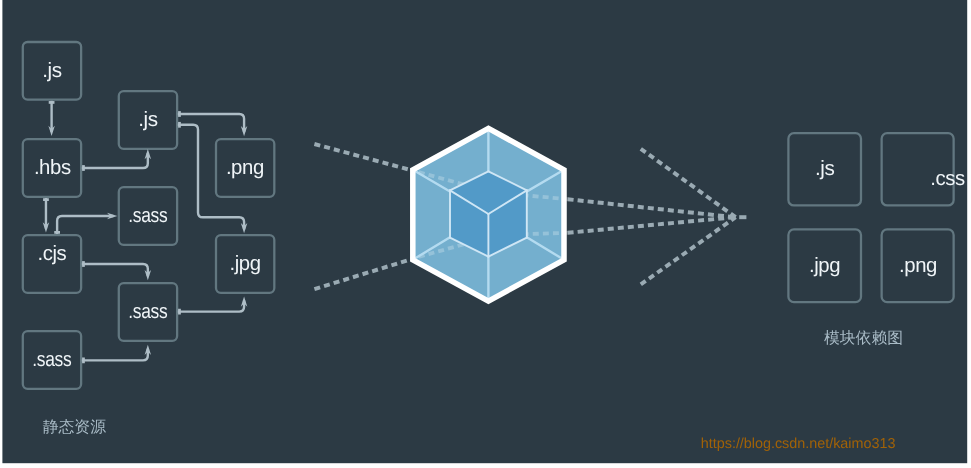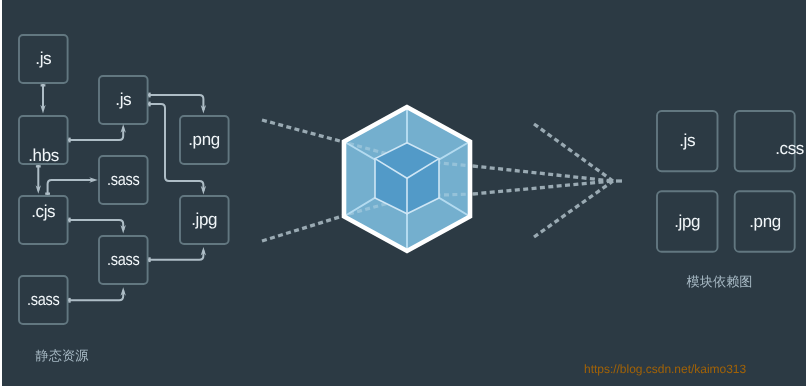--- a/index.html
+++ b/index.html
@@ -134,21 +134,21 @@
       <line x1="407" y1="178.3" x2="407" y2="213.8" stroke="#cfe6f5" stroke-width="1.6" stroke-linecap="round"></line>
       <polygon points="407,107 344,141.5 344,216.5 407,251 470,216.5 470,141.5" fill="none" stroke="#ffffff" stroke-width="4.6" stroke-linejoin="miter"></polygon>
     </svg>
   <div id="nodes">
       <div class="node-box" style="left: 19px; top: 35px; width: 48.6px; height: 48px;">
         <span class="node-label">.js</span>
       </div>
       <div class="node-box" style="left: 99px; top: 76px; width: 48.6px; height: 48px;">
         <span class="node-label">.js</span>
       </div>
-      <div class="node-box" style="left: 19px; top: 116px; width: 48.6px; height: 48px; margin-top: 16px;">
+      <div class="node-box" style="left: 19px; top: 116px; width: 48.6px; height: 48px;">
         <span class="node-label" style="transform: scaleX(0.985);">.hbs</span>
       </div>
       <div class="node-box" style="left: 180px; top: 116px; width: 48.6px; height: 48px;">
         <span class="node-label" style="transform: scaleX(0.985);">.png</span>
       </div>
       <div class="node-box" style="left: 99px; top: 156px; width: 48.6px; height: 48px;">
         <span class="node-label" style="transform: scaleX(0.845);">.sass</span>
       </div>
       <div class="node-box" style="left: 19px; top: 196px; width: 48.6px; height: 32px;">
         <span class="node-label" style="transform: scaleX(0.985);">.cjs</span>

